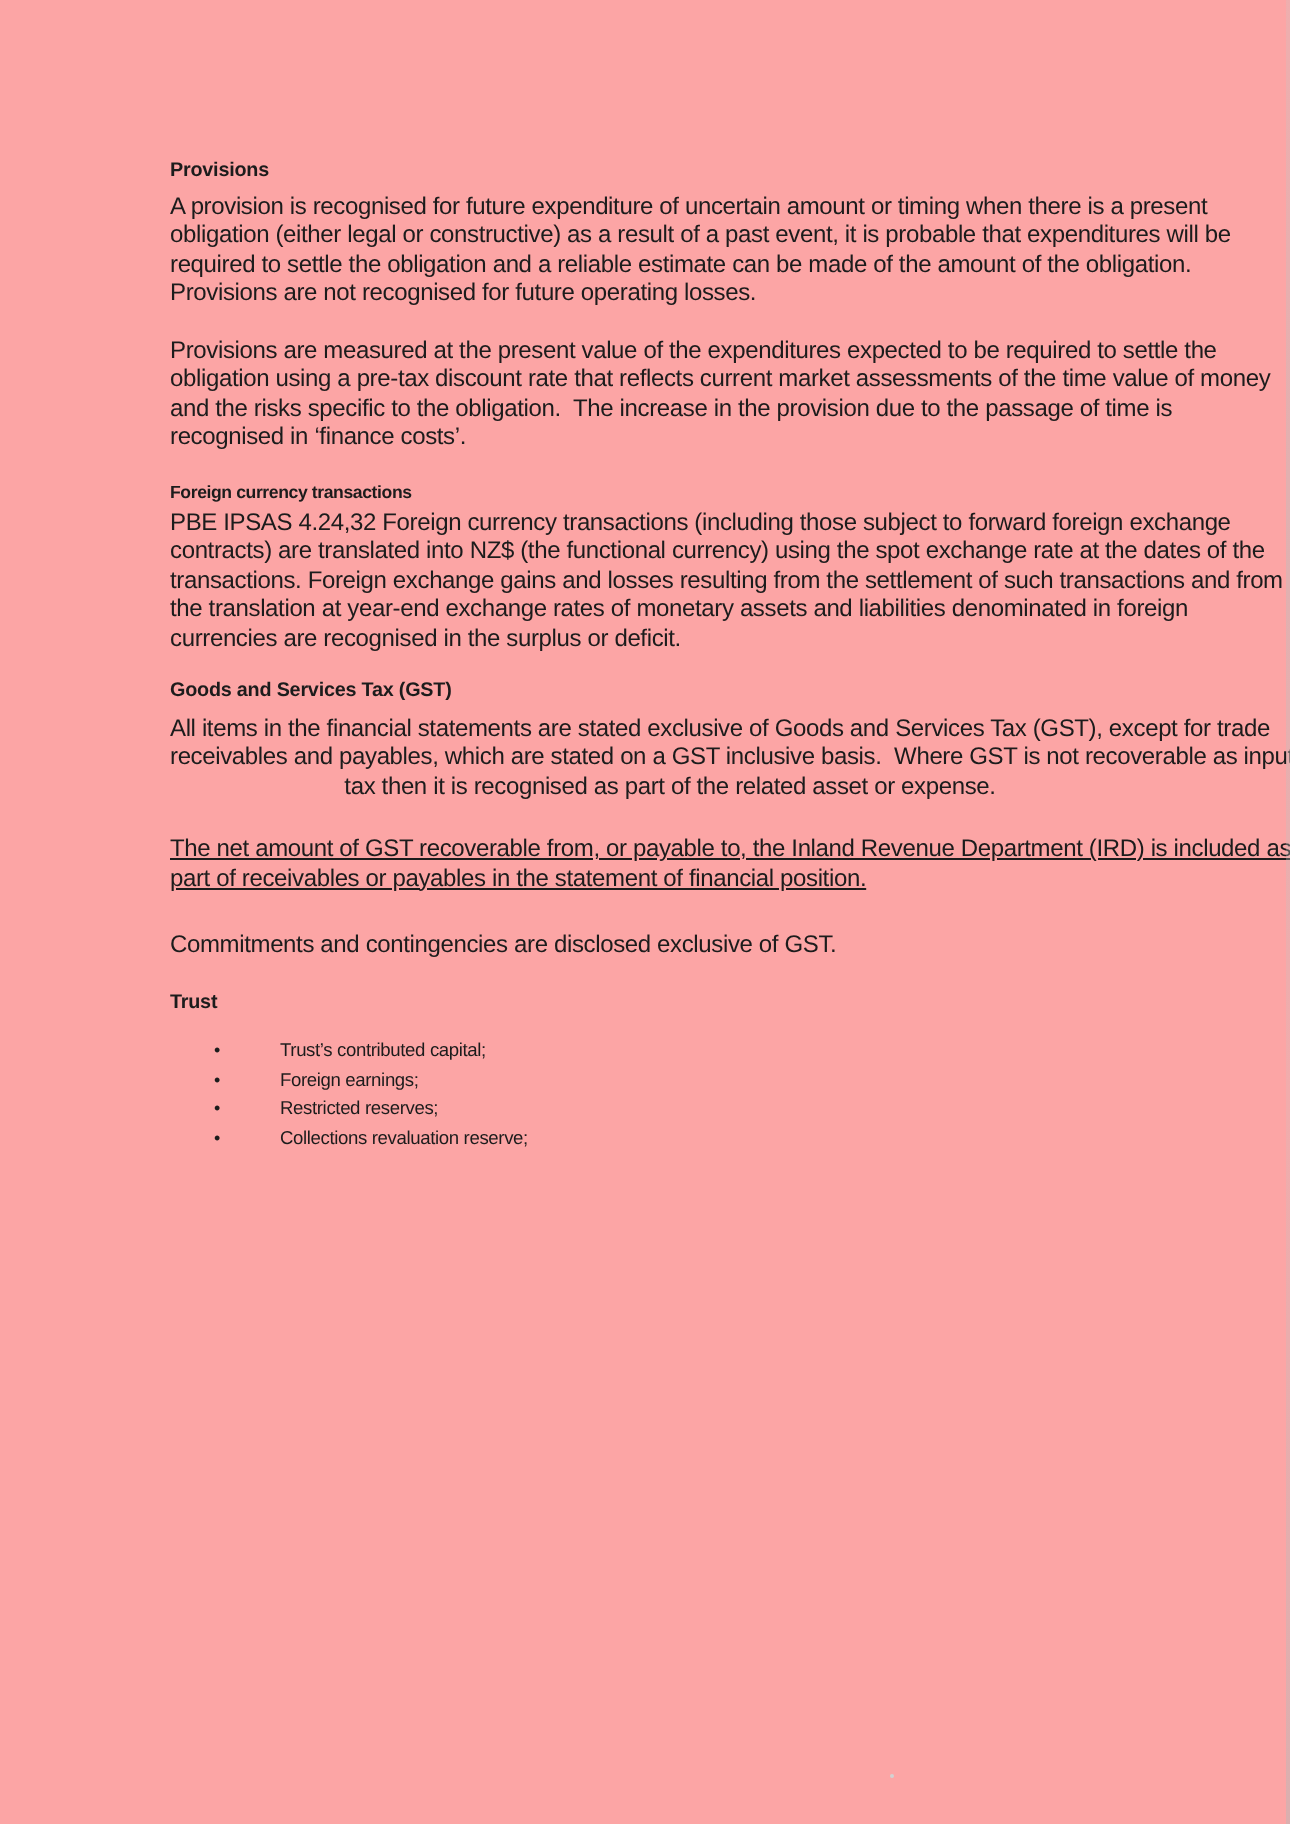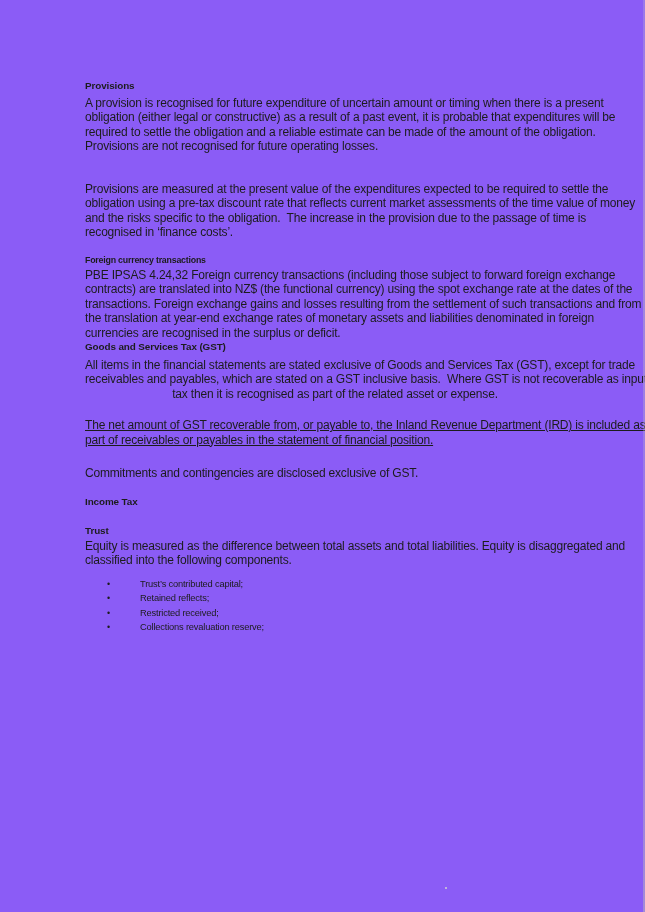--- a/index.html
+++ b/index.html
@@ -6,21 +6,21 @@
   html, body {
     width: 645px; height: 912px;
     background: #ffffff;
     font-family: "Liberation Sans", sans-serif;
     color: #1c1c1c;
     overflow: hidden;
   }
   .page {
     position: relative;
     width: 645px; height: 912px;
-    background: #8b5cf6;
+    background: #fca5a5;
   }
   .content {
     position: absolute;
     left: 85px; top: 79px;
     width: 500px;
   }
   .heading {
     font-weight: bold;
     font-size: 9.9px;
     line-height: 14.5px;
@@ -33,24 +33,24 @@
     letter-spacing: -0.2px;
   }
   .para {
     font-size: 12px;
     line-height: 14.5px;
     letter-spacing: -0.18px;
     white-space: pre;
   }
   
   .mt-p1   { margin-top: 2px; }
-  .mt-p2   { margin-top: 28px; }
+  .mt-p2   { margin-top: 14px; }
   .mt-hfx  { margin-top: 14px; }
   .mt-pfx  { margin-top: 1px; }
-  .mt-hgst { }
+  .mt-hgst { margin-top: 13px; }
   .mt-pg1  { margin-top: 3px; text-align: center; }
   .mt-pg2  { margin-top: 17px; text-decoration: underline; }
   .mt-pg3  { margin-top: 17px; }
   .mt-pg4  { margin-top: 19px; }
   .mt-hit  { margin-top: 14px; }
   .mt-heq  { margin-top: 15px; }
   .mt-ul   { margin-top: 9px; }
   ul.bullets { list-style: none; }
   ul.bullets li {
     display: flex;
@@ -106,38 +106,35 @@
 currencies are recognised in the surplus or deficit.</div>
 
     <div class="heading mt-hgst">Goods and Services Tax (GST)</div>
     <div class="para mt-pg1">All items in the financial statements are stated exclusive of Goods and Services Tax (GST), except for trade
 receivables and payables, which are stated on a GST inclusive basis.  Where GST is not recoverable as input
 tax then it is recognised as part of the related asset or expense.</div>
     <div class="para mt-pg2">The net amount of GST recoverable from, or payable to, the Inland Revenue Department (IRD) is included as
 part of receivables or payables in the statement of financial position.</div>
     <div class="para mt-pg4">Commitments and contingencies are disclosed exclusive of GST.</div>
 
-    <div class="heading mt-hit">Income Tax</div>
 
     <div class="heading mt-heq">Trust</div>
-    <div class="para">Equity is measured as the difference between total assets and total liabilities. Equity is disaggregated and
-classified into the following components.</div>
 
     <ul class="bullets mt-ul">
       <li>
         <span class="bullet">•</span>
         <span>Trust’s contributed capital;</span>
       </li>
       <li>
         <span class="bullet">•</span>
-        <span>Retained reflects;</span>
+        <span>Foreign earnings;</span>
       </li>
       <li>
         <span class="bullet">•</span>
-        <span>Restricted received;</span>
+        <span>Restricted reserves;</span>
       </li>
       <li>
         <span class="bullet">•</span>
         <span>Collections revaluation reserve;</span>
       </li>
     </ul>
 
   </div>
 
   <div class="scan-edge"></div>

